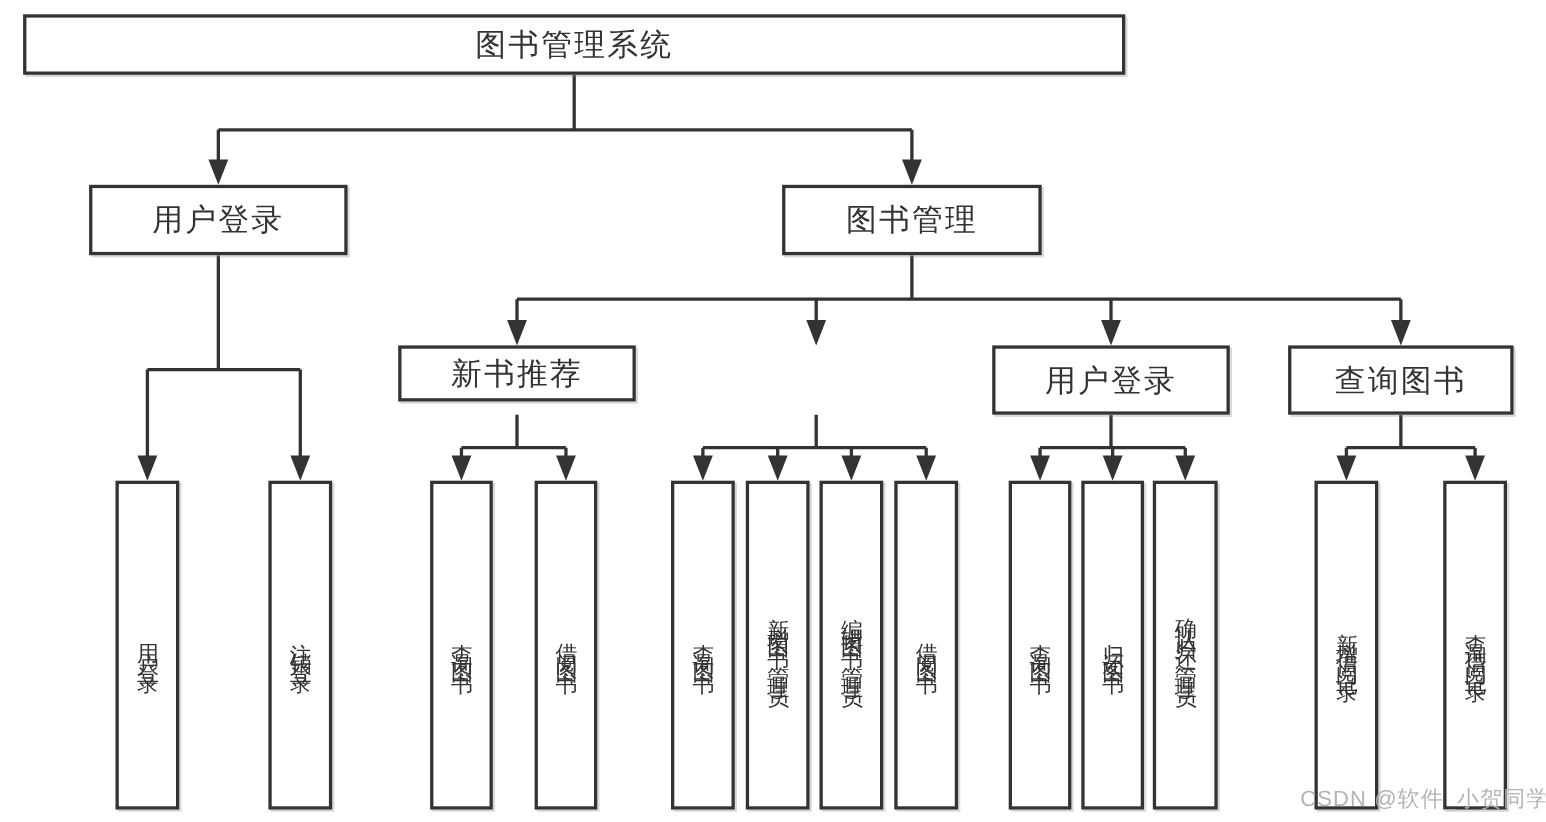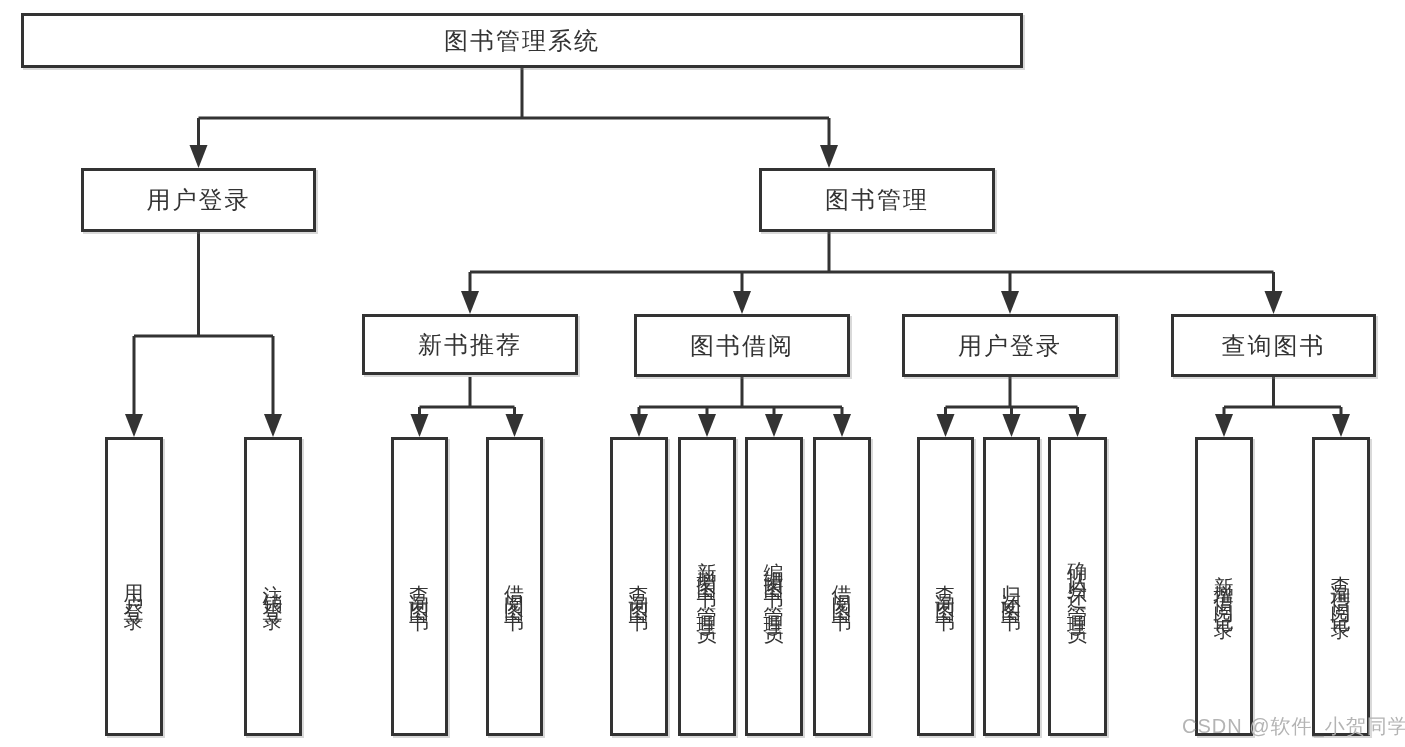--- a/index.html
+++ b/index.html
@@ -38,21 +38,21 @@
     background:#ffffff;
     border:3px solid var(--color-line);
     box-shadow:2px 2px 0 rgba(130,130,130,0.30);
     display:flex;
     align-items:center;
     justify-content:center;
     z-index:2;
     color:var(--color-text);
   }
   .hnode{
-    font-size:24px;
+    font-size:28px;
     letter-spacing:2px;
   }
   .leaf .vtext{
     writing-mode:vertical-rl;
     text-orientation:mixed;
     font-size:20px;
     line-height:1;
     letter-spacing:9px;
     color:var(--color-text);
   }
@@ -62,22 +62,22 @@
     font-size:20px;
     letter-spacing:1px;
     color:var(--color-watermark);
     opacity:0.95;
     white-space:nowrap;
     z-index:5;
   }
   
   .n-root {left:21px;  top:13px;  width:1002px;height:55px;}
   .n-l2a  {left:81px;  top:168px; width:235px; height:64px;}
-  .n-l2b  {left:711px; top:168px; width:236px; height:64px;margin-left:48px;}
-  .n-l3a  {left:362px; top:314px; width:216px; height:61px;}
+  .n-l2b  {left:711px; top:168px; width:236px; height:64px;}
+  .n-l3a  {left:362px; top:314px; width:216px; height:51px;}
   .n-l3b  {left:634px; top:314px; width:216px; height:63px;}
   .n-l3c  {left:902px; top:314px; width:216px; height:63px;}
   .n-l3d  {left:1171px;top:314px; width:205px; height:63px;}
   .leaf   {top:437px;  height:299px;width:58px;}
   .n-a1{left:105px;} .n-a2{left:244px;}
   .n-b1{left:391px;width:57px;} .n-b2{left:486px;width:57px;}
   .n-c1{left:610px;} .n-c2{left:678px;} .n-c3{left:745px;} .n-c4{left:813px;}
   .n-d1{left:917px;width:57px;} .n-d2{left:983px;width:57px;} .n-d3{left:1048px;width:59px;}
   .n-e1{left:1195px;} .n-e2{left:1312px;}
 </style>
@@ -133,23 +133,20 @@
   <div class="node hnode n-l2a">
     <span>用户登录</span>
   </div>
   <div class="node hnode n-l2b">
     <span>图书管理</span>
   </div>
 
   <div class="node hnode n-l3a">
     <span>新书推荐</span>
   </div>
-  <div class="node hnode n-l3b">
-    <span>图书借阅</span>
-  </div>
   <div class="node hnode n-l3c">
     <span>用户登录</span>
   </div>
   <div class="node hnode n-l3d">
     <span>查询图书</span>
   </div>
 
   <div class="node leaf n-a1">
     <span class="vtext">用户登录</span>
   </div>

